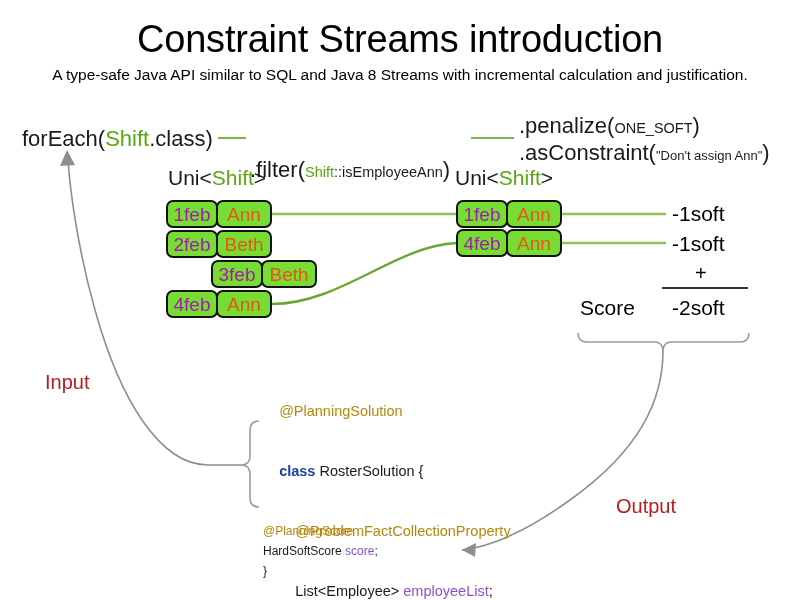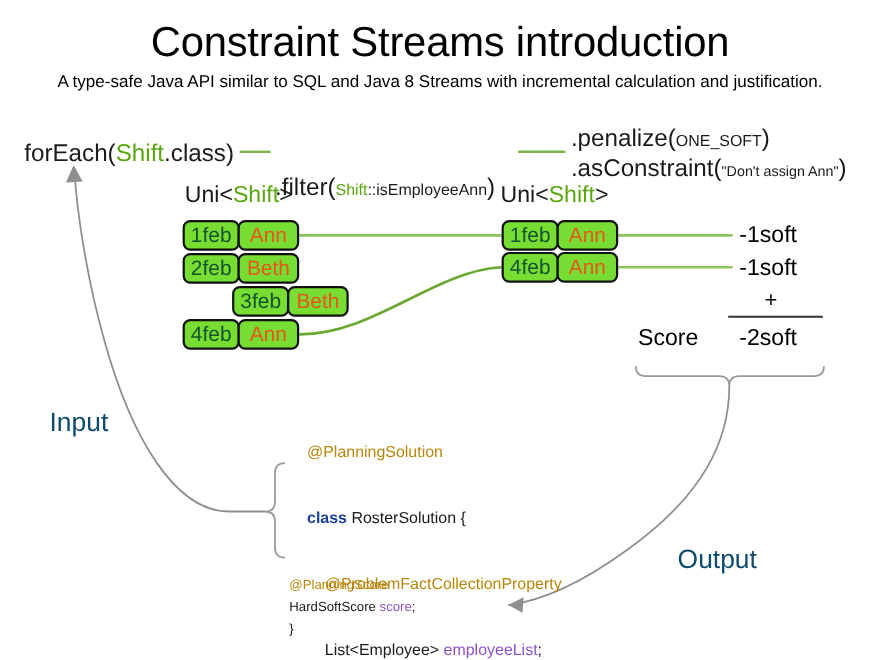--- a/index.html
+++ b/index.html
@@ -54,34 +54,34 @@
     border: 2px solid #111;
     border-radius: 7px;
     background: #77dd33;
     height: 28px;
     display: flex;
     align-items: center;
     justify-content: center;
     font-size: 19px;
     line-height: 1;
   }
-  .cell-date { width: 52px; color: #14532d; }
+  .cell-date { width: 52px; color: #a21caf; }
   .cell-name { width: 56px; color: #e8541a; margin-left: -2px; }
 
   
   .soft-val { font-size: 21px; color: #000; }
   .soft1 { left: 672px; top: 202px; }
   .soft2 { left: 672px; top: 232px; }
 
   .plus-sign { left: 695px; top: 262px; font-size: 20px; color: #000; }
   .score-label { left: 580px; top: 296px; font-size: 21px; color: #000; }
   .total-val   { left: 672px; top: 296px; font-size: 21px; color: #000; }
 
   
-  .io-label { font-size: 24px; color: #0c4a6e; }
+  .io-label { font-size: 20px; color: #b91c1c; }
   .input-label  { left: 45px; top: 371px; }
   .output-label { left: 616px; top: 495px; }
 
   
   .code {
     position: absolute;
     left: 263px; top: 381px;
     font-size: 14.5px;
     line-height: 20px;
     color: #1a1a1a;

